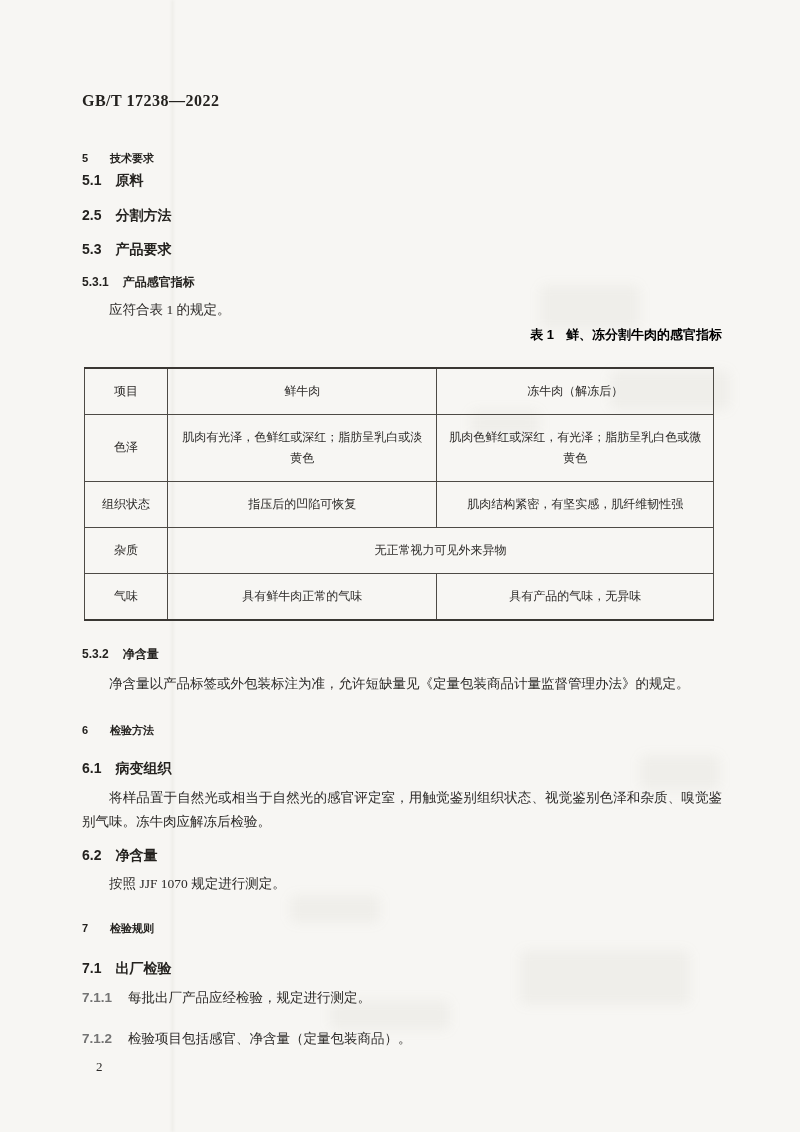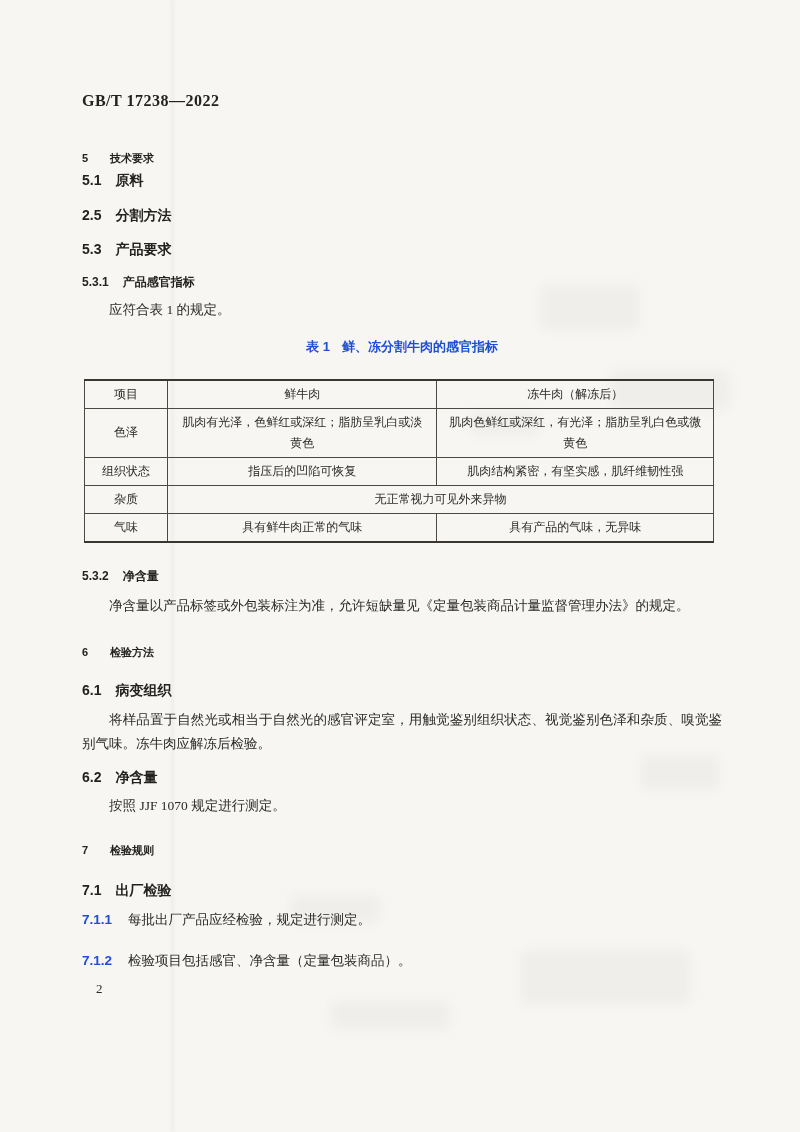--- a/index.html
+++ b/index.html
@@ -42,41 +42,41 @@
   .para{
     font-size:13.5px;line-height:23.5px;
     text-align:justify;text-indent:2em;
     margin:0;color:#2c2a28;
   }
   .numbered-para{
     font-size:13.5px;line-height:23px;margin:0;color:#2c2a28;
   }
   .numbered-para .pnum{
     font-family:"Liberation Sans","DejaVu Sans",sans-serif;
-    font-weight:bold;color:#1d4ed8;margin-right:16px;
+    font-weight:bold;color:#737373;margin-right:16px;
   }
   .tbl-caption{
-    text-align:center;
+    text-align:right;
     font-family:"Liberation Sans","DejaVu Sans",sans-serif;
-    font-weight:bold;font-size:13px;color:#1d4ed8;
-    margin-top:16px;
+    font-weight:bold;font-size:13px;color:#000000;
+    margin-top:4px;
   }
   .tbl-caption .cap-label{margin-right:12px;}
   table.gb{
     width:630px;margin:23px auto 0 2px;
     border-collapse:collapse;
     font-size:12px;color:#2c2a28;
     border-top:2px solid #3a3733;
     border-bottom:2px solid #3a3733;
   }
   table.gb th,table.gb td{
     border:1px solid #4d4a45;
     text-align:center;vertical-align:middle;
     font-weight:normal;
-    padding:3px 10px;line-height:21px;
+    padding:12px 10px;line-height:21px;
   }
   table.gb th{height:17px;}
   col.c-item{width:83px;}
   col.c-fresh{width:270px;}
   col.c-frozen{width:277px;}
   .page-num{
     font-size:13px;margin-top:9px;padding-left:14px;color:#2c2a28;
   }
   .mt-h2a{margin-top:2px;}
   .mt-p1{margin-top:7px;}

